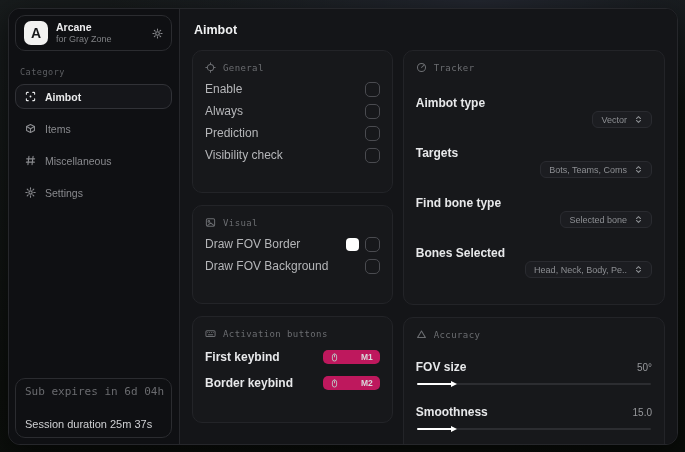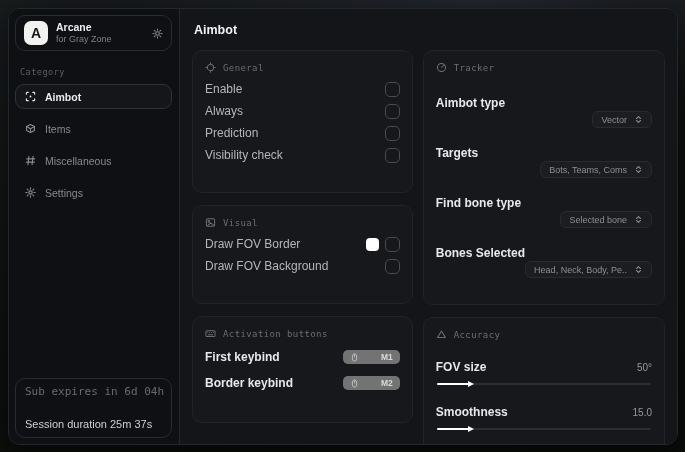--- a/index.html
+++ b/index.html
@@ -40,24 +40,24 @@
   .col { display:flex; flex-direction:column; gap:12px; }
   .card { background:#17181b; border:1px solid #232428; border-radius:10px; padding:9px 12px 26px; }
   .card-h { display:flex; align-items:center; gap:7px; color:#6b6d71; font-family:"DejaVu Sans Mono", monospace; font-size:9px; letter-spacing:.4px; margin:2px 0 5px; }
   .row { display:flex; align-items:center; justify-content:space-between; min-height:22px; }
   .row-lbl { font-size:12px; color:#b5b6b9; }
   .row-lbl.bright { color:#e7e8ea; font-weight:bold; }
   .checkbox { width:15px; height:15px; border:1.5px solid #4a4b50; border-radius:5px; background:transparent; flex:none; }
   .vis-right { display:flex; align-items:center; gap:6px; }
   .swatch { width:13px; height:13px; border-radius:4px; flex:none; }
   
-  .key-pill { display:flex; align-items:center; gap:22px; background:#737373; border-radius:5px; padding:2px 7px; font-size:8.5px; font-weight:bold; color:#d9dadc; }
+  .key-pill { display:flex; align-items:center; gap:22px; background:#be185d; border-radius:5px; padding:2px 7px; font-size:8.5px; font-weight:bold; color:#d9dadc; }
   .key-pill .pico { display:flex; color:#bdbec1; }
   
-  .trk-row { min-height:25px; }
+  .trk-row { min-height:25px;gap:20px; }
   .dd-pill { display:flex; align-items:center; gap:7px; background:#1c1d21; border:1px solid #2a2b30; border-radius:6px; padding:2.5px 8px; font-size:9px; color:#8d8f93; white-space:nowrap;margin-top:33px; }
   .dd-pill .pico { display:flex; color:#8d8f93; }
   
   .sl-group { margin-top:17px; }
   .sl-row { display:flex; align-items:center; justify-content:space-between; min-height:20px; }
   .sl-val { font-size:10px; color:#97989c; }
   .sl-track { position:relative; height:2px; background:#2c2d31; border-radius:2px; margin:6px 1px 11px; cursor:pointer; }
   .sl-fill { position:absolute; left:0; top:0; height:2px; background:#ffffff; border-radius:2px; }
   .sl-fill::after { content:""; position:absolute; right:-5px; top:50%; transform:translateY(-50%); width:0; height:0; border-left:6px solid #ffffff; border-top:3.5px solid transparent; border-bottom:3.5px solid transparent; }
   svg { display:block; }

